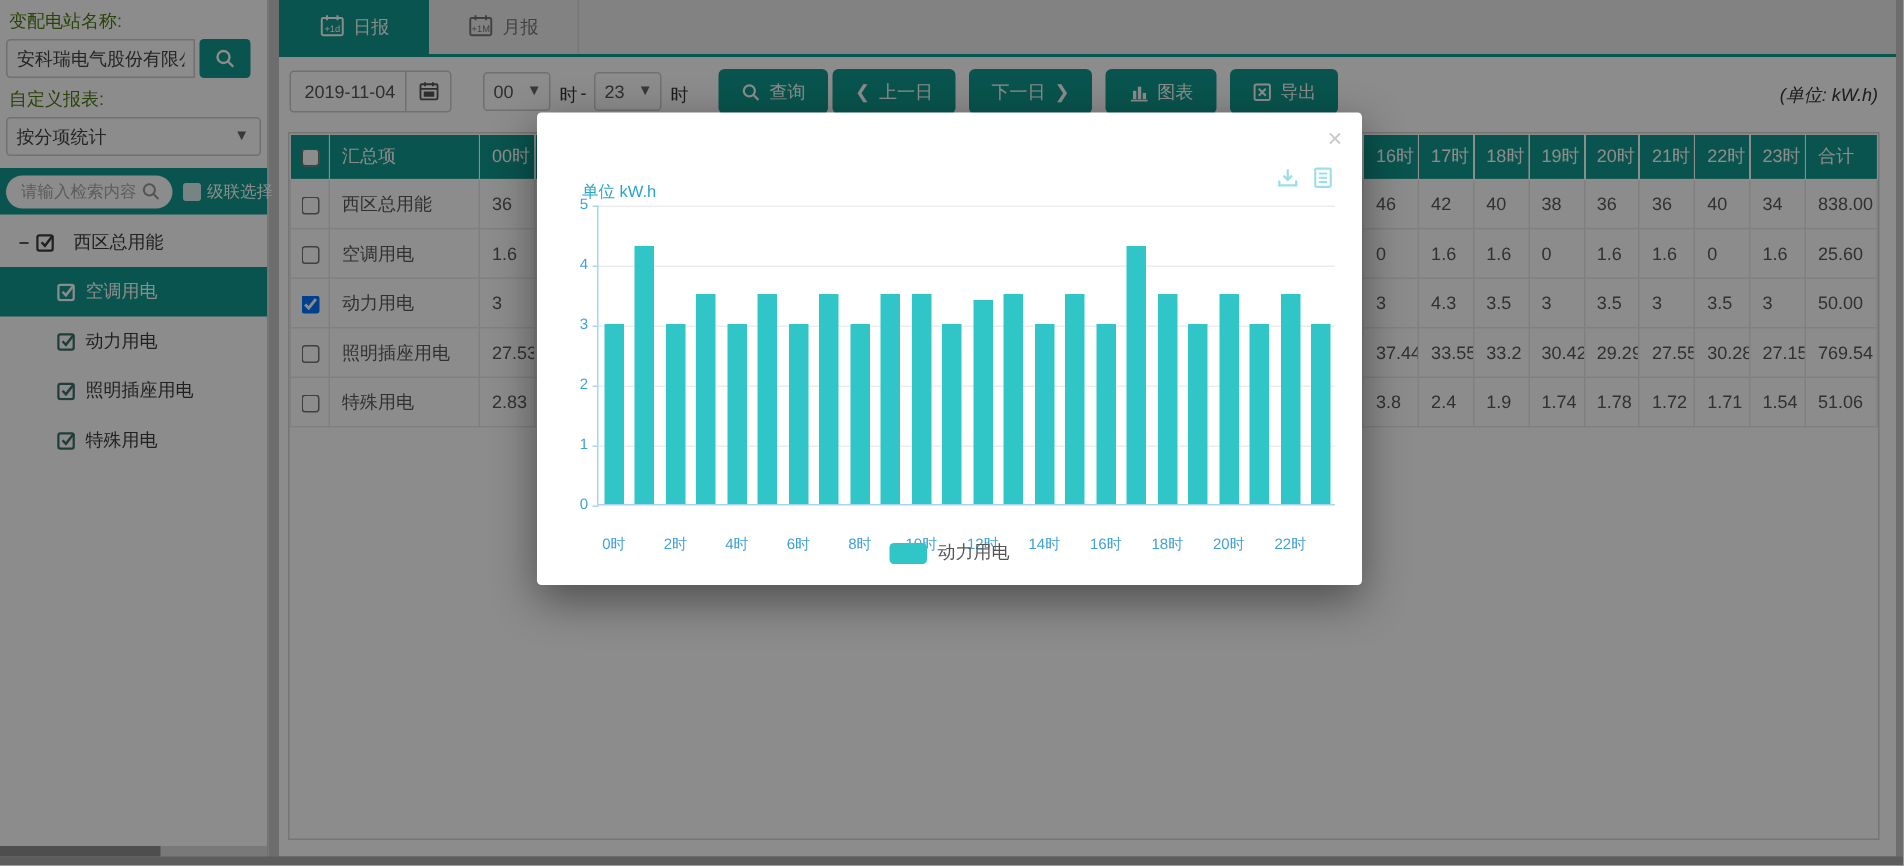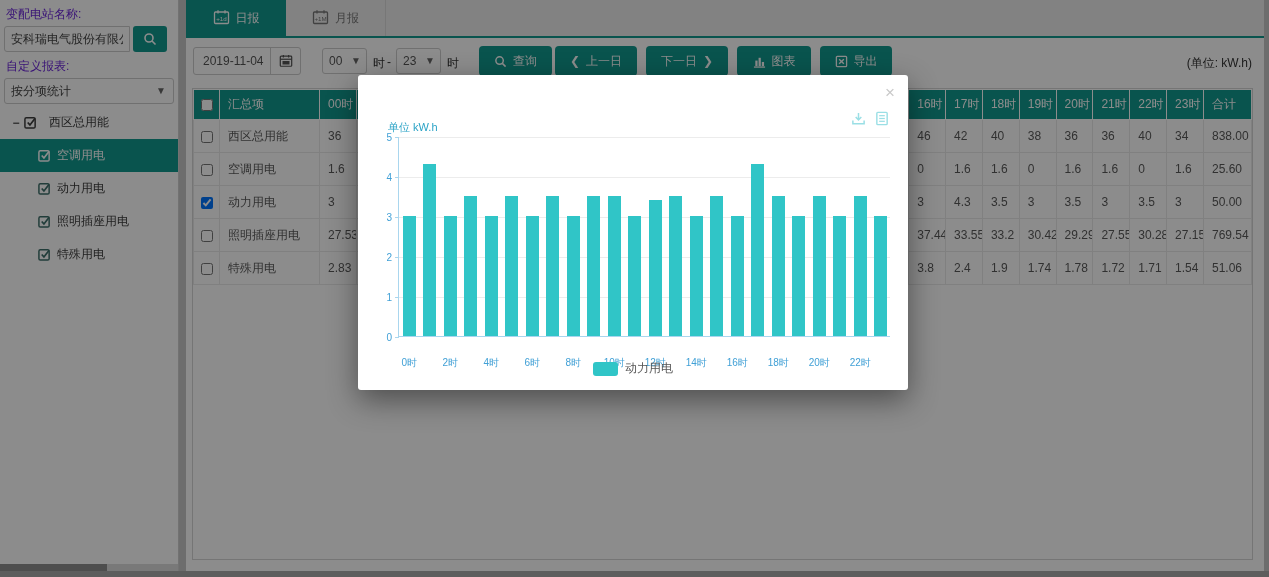--- a/index.html
+++ b/index.html
@@ -2,21 +2,21 @@
 <html style="--accent: #12998e; --bar: #30c5c7;"><head>
 <meta charset="utf-8">
 <style>
   * { box-sizing: border-box; margin:0; padding:0; }
   html,body { width:1269px; height:577px; overflow:hidden; }
   body { font-family:"Liberation Sans","DejaVu Sans",sans-serif; font-size:12px; color:#333; background:#c6c6c6; }
   .page { position:relative; width:1269px; height:577px; background:#c6c6c6; }
 
   
   .sidebar { position:absolute; left:0; top:0; width:179px; height:571px; background:#fff; border-right:1px solid #cfcfcf; }
-  .sb-label { margin:6px 6px 3px 6px; color:#6d28d9; }
+  .sb-label { margin:6px 6px 3px 6px; color:#4d7c0f; }
   .sb-row { position:relative; margin:0 4px; display:flex; }
   .sb-input { width:126px; height:26px; border:1px solid #ccc; border-radius:3px 0 0 3px; padding:0 6px; font-size:12px; color:#444; background:#fff; }
   .sb-search-btn { width:34px; height:26px; border:none; border-radius:3px; margin-left:3px; background:var(--accent); color:#fff; display:flex; align-items:center; justify-content:center; cursor:pointer; }
   .sb-select { position:relative; margin:0 4px; height:26px; border:1px solid #ccc; border-radius:3px; background:#fff; display:flex; align-items:center; padding:0 6px; color:#444; }
   .sb-select .arrow { position:absolute; right:7px; top:6px; color:#666; font-size:10px; }
   .sb-tealbar { margin-top:8px; height:31px; background:var(--accent); display:flex; align-items:center; padding:0 4px; }
   .pill { position:relative; width:116px; height:22px; background:#fff; border-radius:11px; display:flex; align-items:center; padding:0 24px 0 10px; }
   .pill .ph { color:#a9a9a9; font-size:11px; white-space:nowrap; }
   .pill .mag { position:absolute; right:8px; top:4px; }
   .cascade { display:flex; align-items:center; margin-left:7px; color:#fff; font-size:11px; white-space:nowrap; }
@@ -37,21 +37,21 @@
   .tab.active { background:var(--accent); color:#fff; border-right:none; }
 
   .toolbar { position:relative; height:48px; background:#fff; }
   .dategroup { position:absolute; left:7px; top:9px; height:28px; border:1px solid #ccc; border-radius:3px; display:flex; background:#fff; }
   .dategroup .dateval { width:76px; display:flex; align-items:center; padding-left:9px; color:#555; }
   .dategroup .calbtn { width:30px; border-left:1px solid #ccc; display:flex; align-items:center; justify-content:center; color:#555; cursor:pointer; }
   .hoursel { position:absolute; top:10px; width:45px; height:26px; border:1px solid #ccc; border-radius:3px; background:#fff; display:flex; align-items:center; padding:0 6px; color:#555; cursor:pointer; }
   .hoursel .arrow { position:absolute; right:5px; top:6px; font-size:10px; color:#666; }
   .tb-text { position:absolute; top:17px; color:#333; }
   .tbtn { position:absolute; top:8px; height:30px; border:none; border-radius:4px; background:var(--accent); color:#fff; font-size:12px; display:flex; align-items:center; justify-content:center; gap:6px; cursor:pointer; padding:0 12px; font-family:inherit; }
-  .units-note { position:absolute; right:12px; top:17px; color:#333; }
+  .units-note { position:absolute; right:12px; top:17px; color:#333;font-style:italic; }
 
   
   .table-wrap { position:absolute; left:6px; right:11px; top:88px; bottom:11px; border:1px solid #d6d6d6; overflow:hidden; background:#fff; }
   table { width:100%; border-collapse:collapse; table-layout:fixed; }
   th,td { border:1px solid #e9e9e9; padding:0 0 0 8px; text-align:left; font-weight:normal; overflow:hidden; white-space:nowrap; }
   thead th { background:var(--accent); color:#fff; height:30px; border-color:rgba(255,255,255,.25); }
   tbody td { height:33px; color:#5a5a5a; }
   .col-check { width:26px; }
   .col-name { width:100px; }
   .col-total { width:48px; }
@@ -93,20 +93,35 @@
               <circle cx="6" cy="6" r="4" fill="none" stroke="#fff" stroke-width="1.6"></circle>
               <line x1="9" y1="9" x2="12.5" y2="12.5" stroke="#fff" stroke-width="1.6"></line>
             </svg>
         </span>
       </button>
     </div>
     <div class="sb-label">自定义报表:</div>
     <div class="sb-select">
       <span>按分项统计</span>
       <span class="arrow">▼</span>
+    </div>
+    <div class="sb-tealbar">
+      <div class="pill">
+        <span class="ph">请输入检索内容</span>
+        <span class="mag">
+          <svg width="13" height="13" viewBox="0 0 14 14">
+              <circle cx="6" cy="6" r="4" fill="none" stroke="#9a9a9a" stroke-width="1.5"></circle>
+              <line x1="9" y1="9" x2="12.5" y2="12.5" stroke="#9a9a9a" stroke-width="1.5"></line>
+            </svg>
+        </span>
+      </div>
+      <label class="cascade">
+        <span class="box"></span>
+        <span>级联选择</span>
+      </label>
     </div>
     <div class="tree" id="tree">
         <div class="tree-row">
           <span class="minus">−</span>
           <span style="display:flex;margin:0 6px 0 2px">
             <svg width="13" height="13" viewBox="0 0 14 14">
               <rect x="1" y="2" width="11" height="11" rx="1.5" fill="none" stroke="#3d3d3d" stroke-width="1.6"></rect>
               <path d="M4 7 l2.4 2.6 L12 2.4" fill="none" stroke="#3d3d3d" stroke-width="1.8"></path>
             </svg>
           </span>

